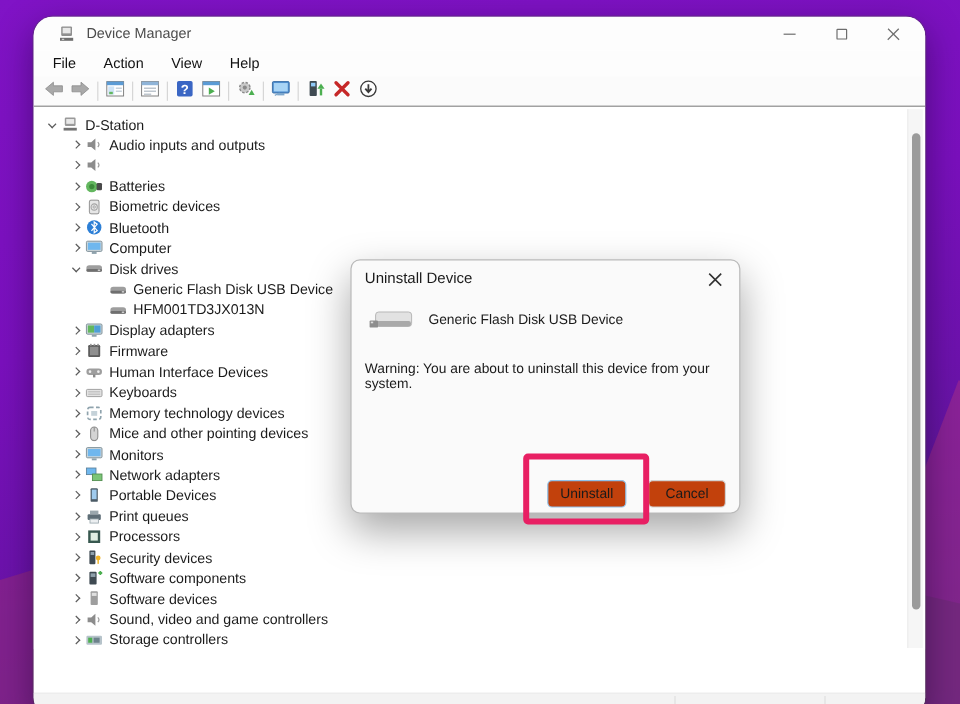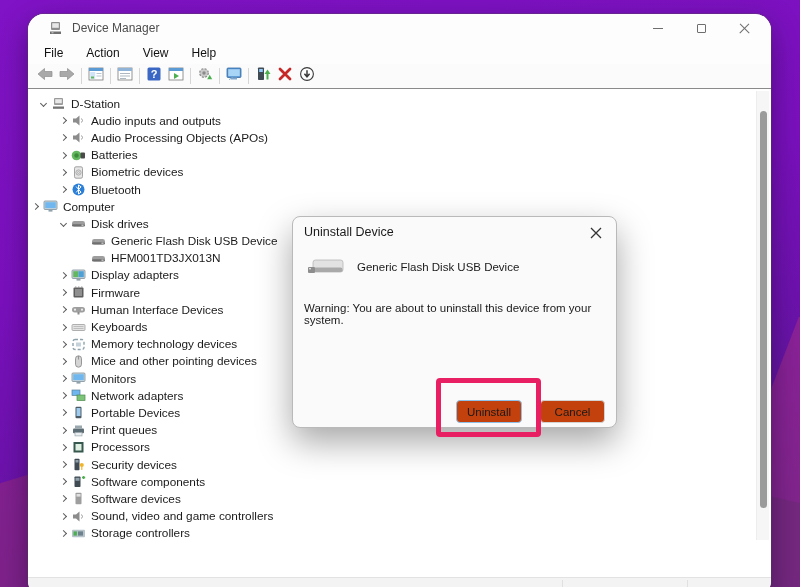--- a/index.html
+++ b/index.html
@@ -245,21 +245,20 @@
         <div class="tree-row" style="padding-left: 28px;">
           <span class="chev collapsed">
             <i></i>
           </span>
           <span class="t-icon">
             <svg viewBox="0 0 15 13">
               <polygon points="2,4.5 5,4.5 8.5,1.5 8.5,11.5 5,8.5 2,8.5" fill="#8c8c8c"></polygon>
               <path d="M10.5 4.5 q2 2 0 4" stroke="#9a9a9a" stroke-width="1" fill="none"></path>
             </svg>
           </span>
-          <span>Audio Processing Objects (APOs)</span>
         </div>
         <div class="tree-row" style="padding-left: 28px;">
           <span class="chev collapsed">
             <i></i>
           </span>
           <span class="t-icon">
             <svg viewBox="0 0 15 13">
               <circle cx="5.5" cy="6.5" r="4.8" fill="#63b75f"></circle>
               <circle cx="5.5" cy="6.5" r="2.2" fill="#3c8a3a"></circle>
               <rect x="9.5" y="3.5" width="4.5" height="6" rx="1" fill="#4a4a4a"></rect>
@@ -285,21 +284,21 @@
             <i></i>
           </span>
           <span class="t-icon">
             <svg viewBox="0 0 15 13">
               <circle cx="7.5" cy="6.5" r="6" fill="#2c7fd6"></circle>
               <path d="M5.2 3.6 L10 9.2 L7.5 11 V2 L10 3.8 L5.2 9.4" stroke="#fff" stroke-width="1" fill="none"></path>
             </svg>
           </span>
           <span>Bluetooth</span>
         </div>
-        <div class="tree-row" style="">
+        <div class="tree-row" style="padding-left: 28px;">
           <span class="chev collapsed">
             <i></i>
           </span>
           <span class="t-icon">
             <svg viewBox="0 0 15 13">
               <rect x="1" y="1" width="13" height="8.5" rx="1" fill="#cfd8dc" stroke="#7d8f99" stroke-width="0.8"></rect>
               <rect x="2.2" y="2.2" width="10.6" height="6" fill="#6fb7ee"></rect>
               <rect x="5.5" y="10" width="4" height="1.6" fill="#8fa3ad"></rect>
             </svg>
           </span>

